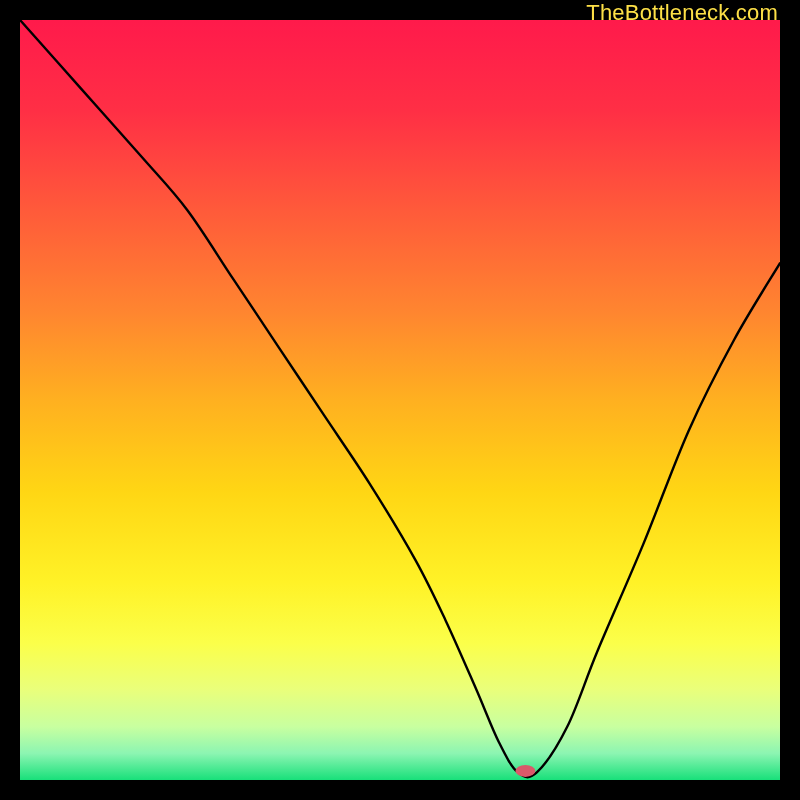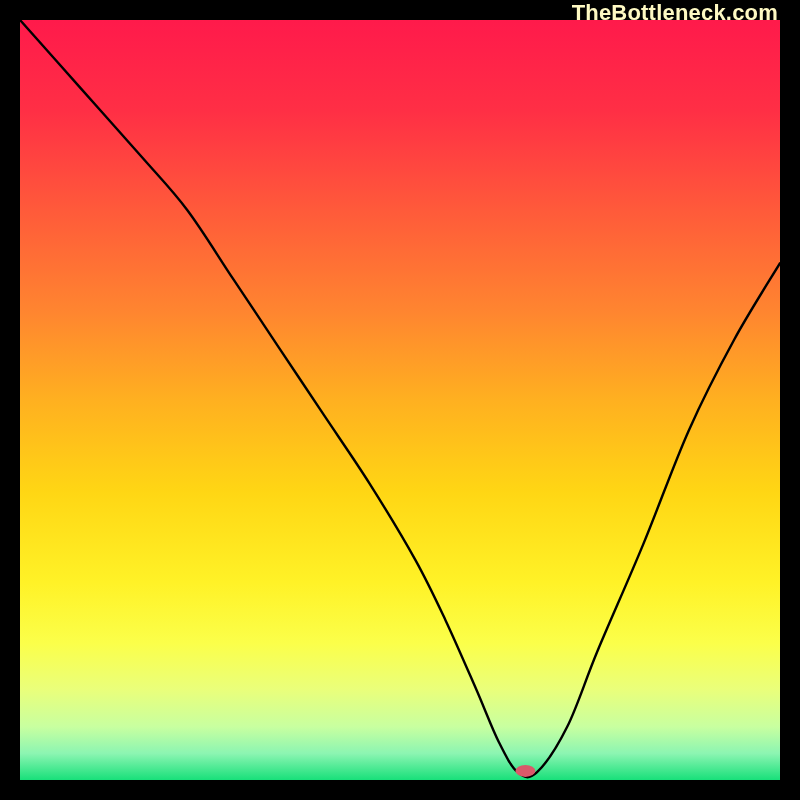--- a/index.html
+++ b/index.html
@@ -23,23 +23,23 @@
     position: absolute;
     left: 20px;
     top: 20px;
     width: 760px;
     height: 760px;
   }
   .watermark {
     position: absolute;
     top: 0px;
     right: 22px;
-    color: #fef9c3;
+    color: #fde047;
     font-size: 22px;
-    font-weight: 700;
+    font-weight: 400;
     letter-spacing: 0.2px;
   }
   svg {
     display: block;
   }
 </style>
 </head>
 <body>
 
 <div class="frame">

